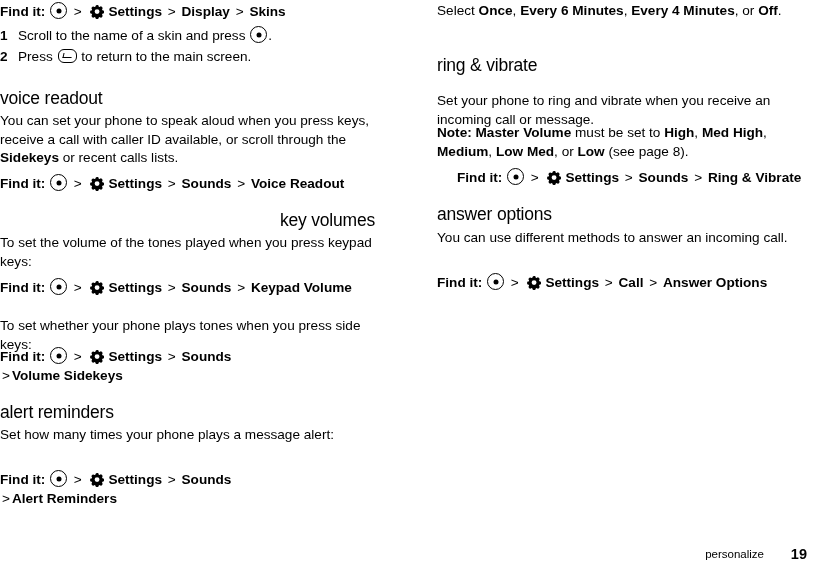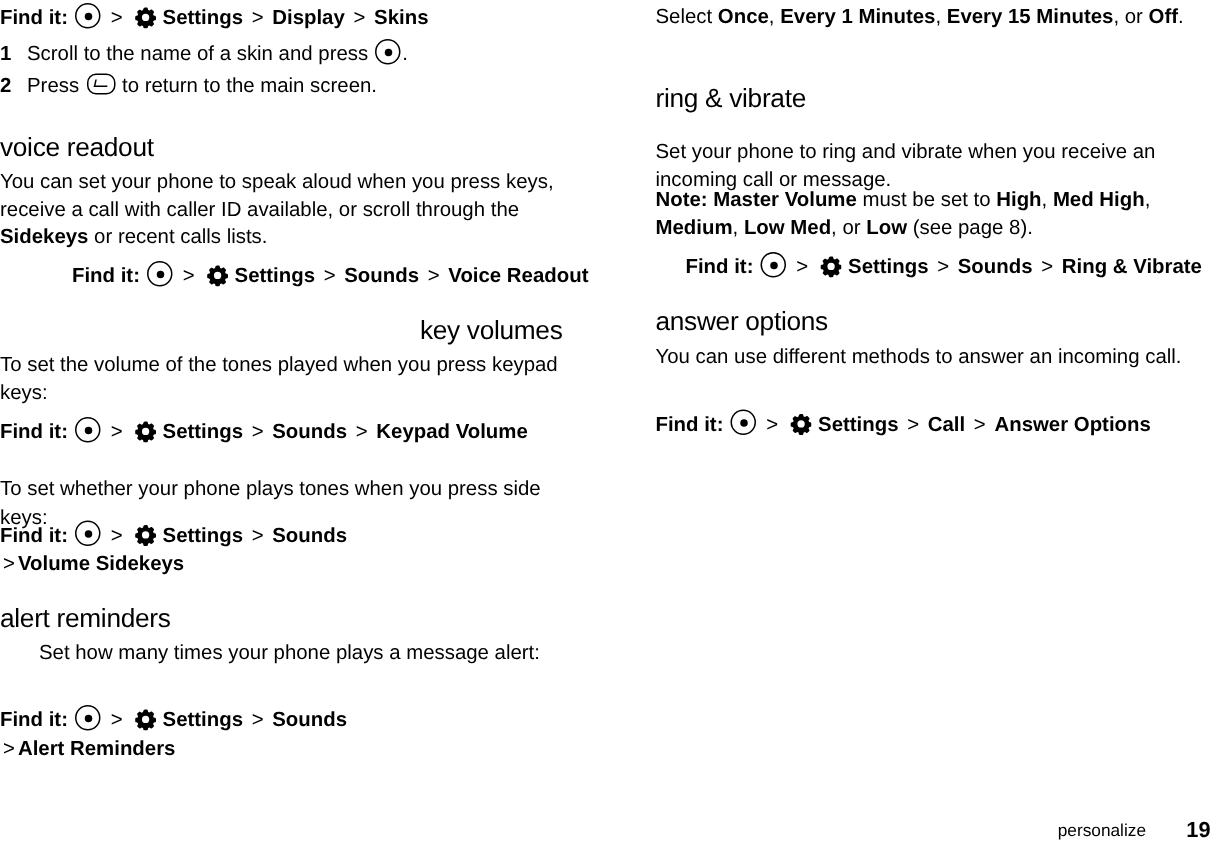--- a/index.html
+++ b/index.html
@@ -187,21 +187,21 @@
         <span class="num">2</span>
         <span>Press</span>
         <span class="keyback"></span>
         <span>to return to the main screen.</span>
       </li>
     </ol>
 
     <h2 class="section blk" style="top:88px;">voice readout</h2>
     <p class="body blk" style="top:112px;">You can set your phone to speak aloud when you press keys, receive a call with caller ID available, or scroll through the <span class="b">Sidekeys</span> or recent calls lists.</p>
 
-    <div class="blk findit" style="top:174px;padding-left:48px;">
+    <div class="blk findit" style="top:174px;">
       <span class="lbl">Find it:</span>
       <span class="keyround"></span>
       <span class="sep">&gt;</span>
       <span class="settings-icon">
         <svg viewBox="0 0 16 16" width="15" height="15" aria-hidden="true">
           <path fill="#000" d="M8 1.2c-.5 0-.9.3-1 .8l-.2.9-1 .4-.8-.5c-.4-.3-.9-.2-1.2.1l-.9.9c-.3.3-.4.8-.1 1.2l.5.8-.4 1-.9.2c-.5.1-.8.5-.8 1v1.2c0 .5.3.9.8 1l.9.2.4 1-.5.8c-.3.4-.2.9.1 1.2l.9.9c.3.3.8.4 1.2.1l.8-.5 1 .4.2.9c.1.5.5.8 1 .8h1.2c.5 0 .9-.3 1-.8l.2-.9 1-.4.8.5c.4.3.9.2 1.2-.1l.9-.9c.3-.3.4-.8.1-1.2l-.5-.8.4-1 .9-.2c.5-.1.8-.5.8-1V7.9c0-.5-.3-.9-.8-1l-.9-.2-.4-1 .5-.8c.3-.4.2-.9-.1-1.2l-.9-.9c-.3-.3-.8-.4-1.2-.1l-.8.5-1-.4-.2-.9c-.1-.5-.5-.8-1-.8H8zm.6 4.3a2.6 2.6 0 1 1 0 5.2 2.6 2.6 0 0 1 0-5.2z"></path>
         </svg>
       </span>
       <span class="item">Settings</span>
       <span class="sep">&gt;</span>
@@ -242,21 +242,21 @@
       </span>
       <span class="item">Settings</span>
       <span class="sep">&gt;</span>
       <span class="item">Sounds</span>
     </div>
     <div class="blk findit" style="top:366px;">
       <span class="sep">&gt;</span><span class="item">Volume Sidekeys</span>
     </div>
 
     <h2 class="section blk" style="top:402px;">alert reminders</h2>
-    <p class="body blk" style="top:426px;padding-left:26px;">Set how many times your phone plays a message alert:</p>
+    <p class="body blk" style="top:426px;">Set how many times your phone plays a message alert:</p>
 
     <div class="blk findit" style="top:470px;">
       <span class="lbl">Find it:</span>
       <span class="keyround"></span>
       <span class="sep">&gt;</span>
       <span class="settings-icon">
         <svg viewBox="0 0 16 16" width="15" height="15" aria-hidden="true">
           <path fill="#000" d="M8 1.2c-.5 0-.9.3-1 .8l-.2.9-1 .4-.8-.5c-.4-.3-.9-.2-1.2.1l-.9.9c-.3.3-.4.8-.1 1.2l.5.8-.4 1-.9.2c-.5.1-.8.5-.8 1v1.2c0 .5.3.9.8 1l.9.2.4 1-.5.8c-.3.4-.2.9.1 1.2l.9.9c.3.3.8.4 1.2.1l.8-.5 1 .4.2.9c.1.5.5.8 1 .8h1.2c.5 0 .9-.3 1-.8l.2-.9 1-.4.8.5c.4.3.9.2 1.2-.1l.9-.9c.3-.3.4-.8.1-1.2l-.5-.8.4-1 .9-.2c.5-.1.8-.5.8-1V7.9c0-.5-.3-.9-.8-1l-.9-.2-.4-1 .5-.8c.3-.4.2-.9-.1-1.2l-.9-.9c-.3-.3-.8-.4-1.2-.1l-.8.5-1-.4-.2-.9c-.1-.5-.5-.8-1-.8H8zm.6 4.3a2.6 2.6 0 1 1 0 5.2 2.6 2.6 0 0 1 0-5.2z"></path>
         </svg>
       </span>
@@ -265,21 +265,21 @@
       <span class="item">Sounds</span>
     </div>
     <div class="blk findit" style="top:489px;">
       <span class="sep">&gt;</span><span class="item">Alert Reminders</span>
     </div>
 
   </div>
 
   <div class="col col-right">
 
-    <p class="body blk" style="top:2px;"><span>Select </span><span class="b">Once</span>, <span class="b">Every 1 Minutes</span>, <span class="b">Every 15 Minutes</span><span>, or </span><span class="b">Off</span><span>.</span></p>
+    <p class="body blk" style="top:2px;"><span>Select </span><span class="b">Once</span>, <span class="b">Every 6 Minutes</span>, <span class="b">Every 4 Minutes</span><span>, or </span><span class="b">Off</span><span>.</span></p>
 
     <h2 class="section blk" style="top:55px;">ring &amp; vibrate</h2>
     <p class="body blk" style="top:80px;margin-top:12px;">Set your phone to ring and vibrate when you receive an incoming call or message.</p>
 
     <p class="body blk" style="top:124px;"><span class="b">Note:</span> <span class="b">Master Volume</span><span> must be set to </span><span class="b">High</span><span>, </span><span class="b">Med High</span><span>, </span><span class="b">Medium</span><span>, </span><span class="b">Low Med</span><span>, or </span><span class="b">Low</span><span> (see page 8).</span></p>
 
     <div class="blk findit" style="top:168px;padding-left:20px;">
       <span class="lbl">Find it:</span>
       <span class="keyround"></span>
       <span class="sep">&gt;</span>

